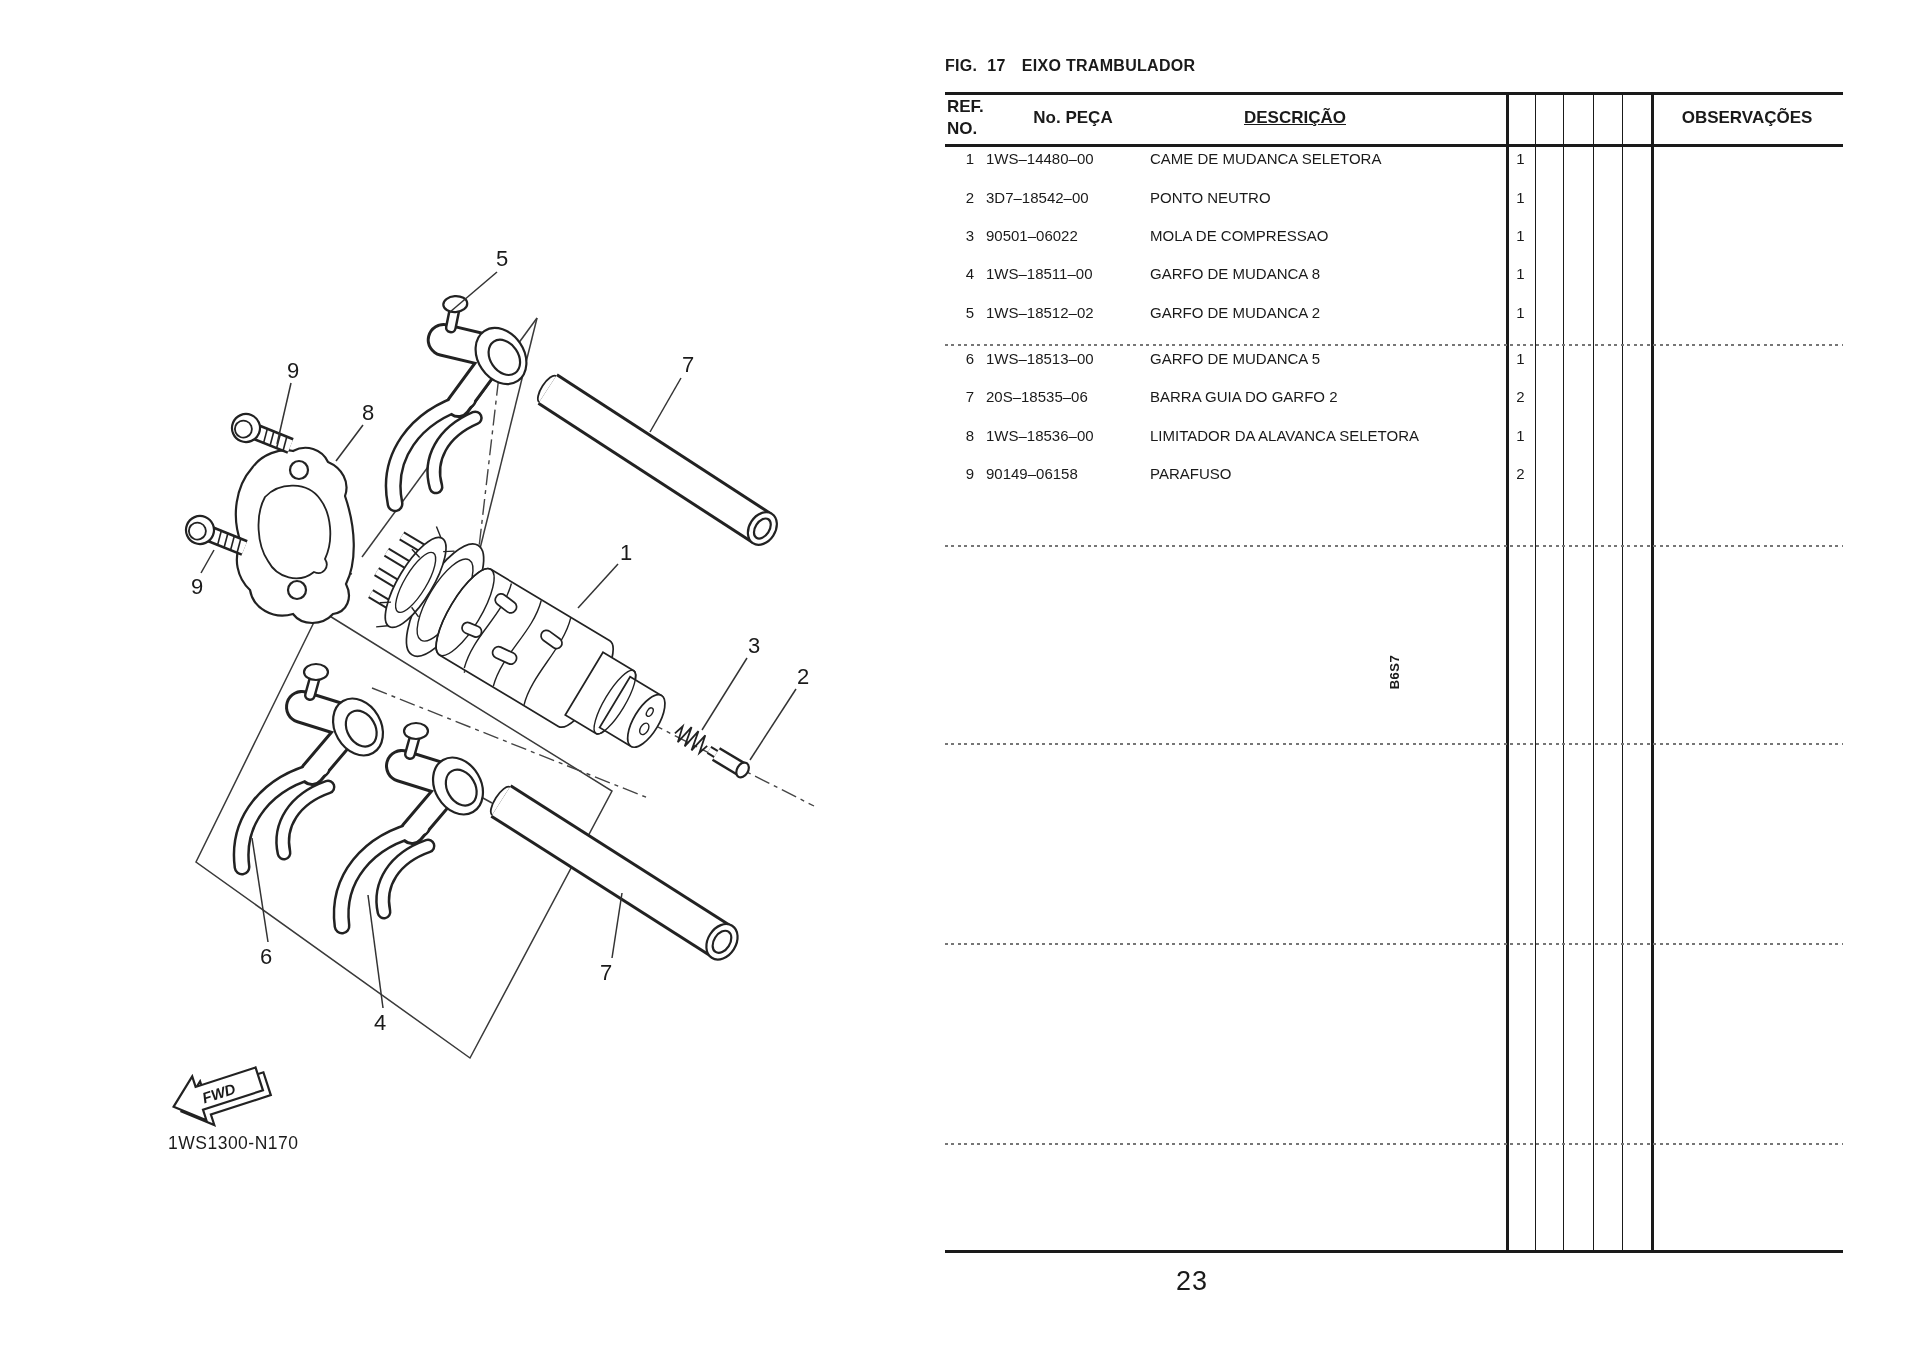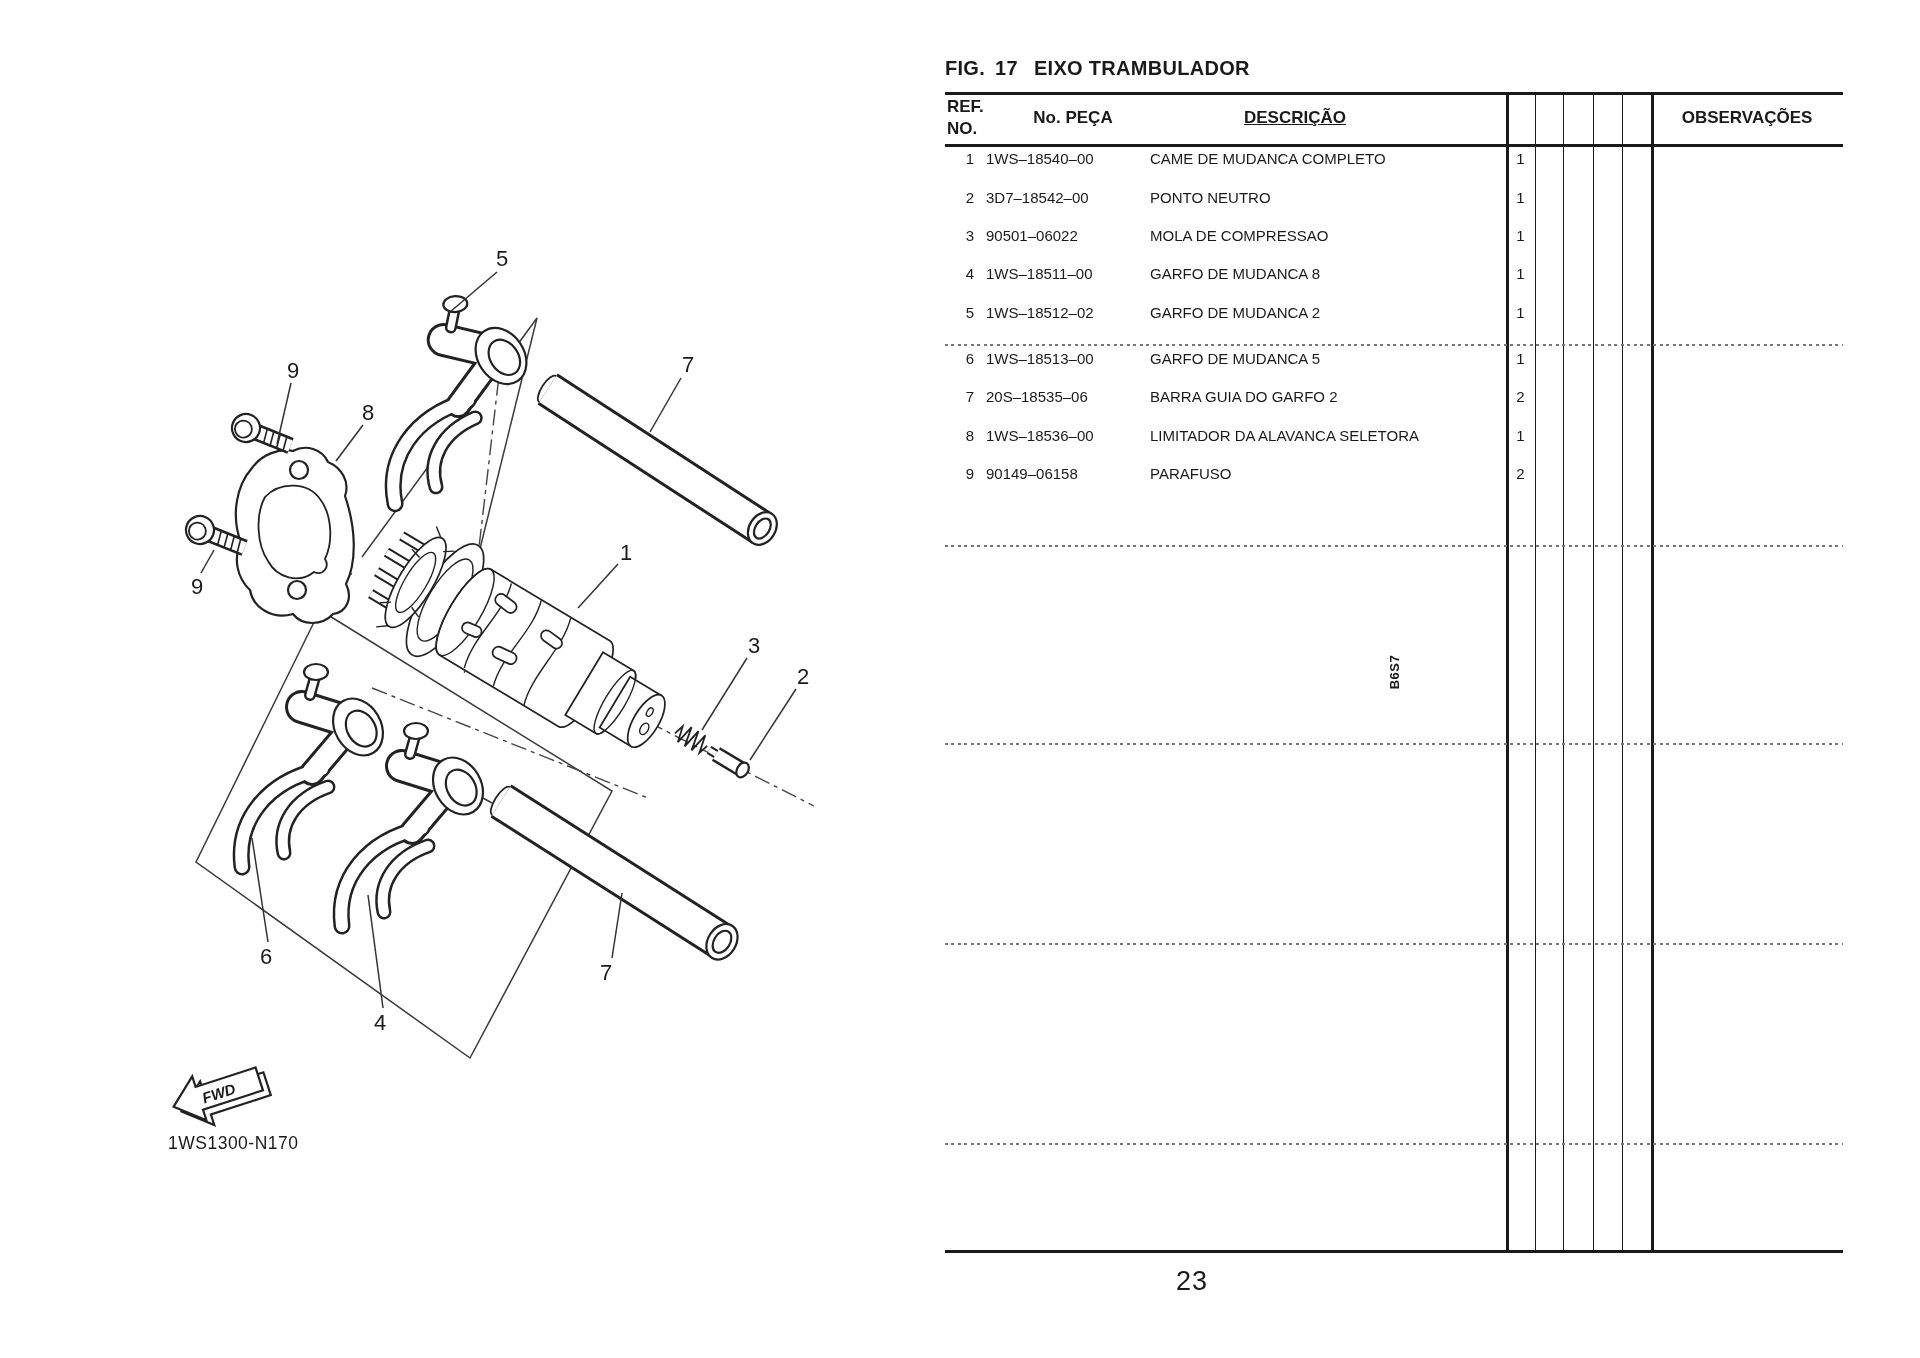--- a/index.html
+++ b/index.html
@@ -5,21 +5,21 @@
   html,body{margin:0;padding:0;}
   body{
     width:1920px;height:1358px;position:relative;overflow:hidden;
     background:#ffffff;color:#1a1a1a;
     font-family:"Liberation Sans","DejaVu Sans",sans-serif;
     -webkit-font-smoothing:antialiased;
   }
   .abs{position:absolute;}
 
   
-  #fig-title{left:945px;top:57px;font-size:20px;font-weight:bold;letter-spacing:.3px;white-space:nowrap;}
+  #fig-title{left:945px;top:57px;font-size:16px;font-weight:bold;letter-spacing:.3px;white-space:nowrap;}
   #fig-title .num{margin-left:10px;}
   #fig-title .ttl{margin-left:16px;}
 
   
   #tablewrap{left:945px;top:92px;width:898px;height:1160px;}
   .hline{position:absolute;left:0;width:898px;background:#1a1a1a;}
   #tl-top{top:0;height:2.5px;}
   #tl-head{top:52px;height:3px;}
   #tl-bottom{top:1158px;height:2.5px;}
   .vline{position:absolute;top:0;height:1160px;background:#1a1a1a;}
@@ -254,22 +254,22 @@
   <span class="header-label" id="h-part">No. PEÇA</span>
   <span class="header-label" id="h-desc">DESCRIÇÃO</span>
   <div id="h-model">
     <span>B6S7</span>
   </div>
   <span class="header-label" id="h-obs">OBSERVAÇÕES</span>
 
   <div id="rows-container">
       <div class="trow" style="top: 56px;">
     <span class="ref">1</span>
-    <span class="part">1WS–18540–00</span>
-    <span class="desc">CAME DE MUDANCA COMPLETO</span>
+    <span class="part">1WS–14480–00</span>
+    <span class="desc">CAME DE MUDANCA SELETORA</span>
     <span class="qty">1</span>
   </div>
       <div class="trow" style="top: 95px;">
     <span class="ref">2</span>
     <span class="part">3D7–18542–00</span>
     <span class="desc">PONTO NEUTRO</span>
     <span class="qty">1</span>
   </div>
       <div class="trow" style="top: 133px;">
     <span class="ref">3</span>

